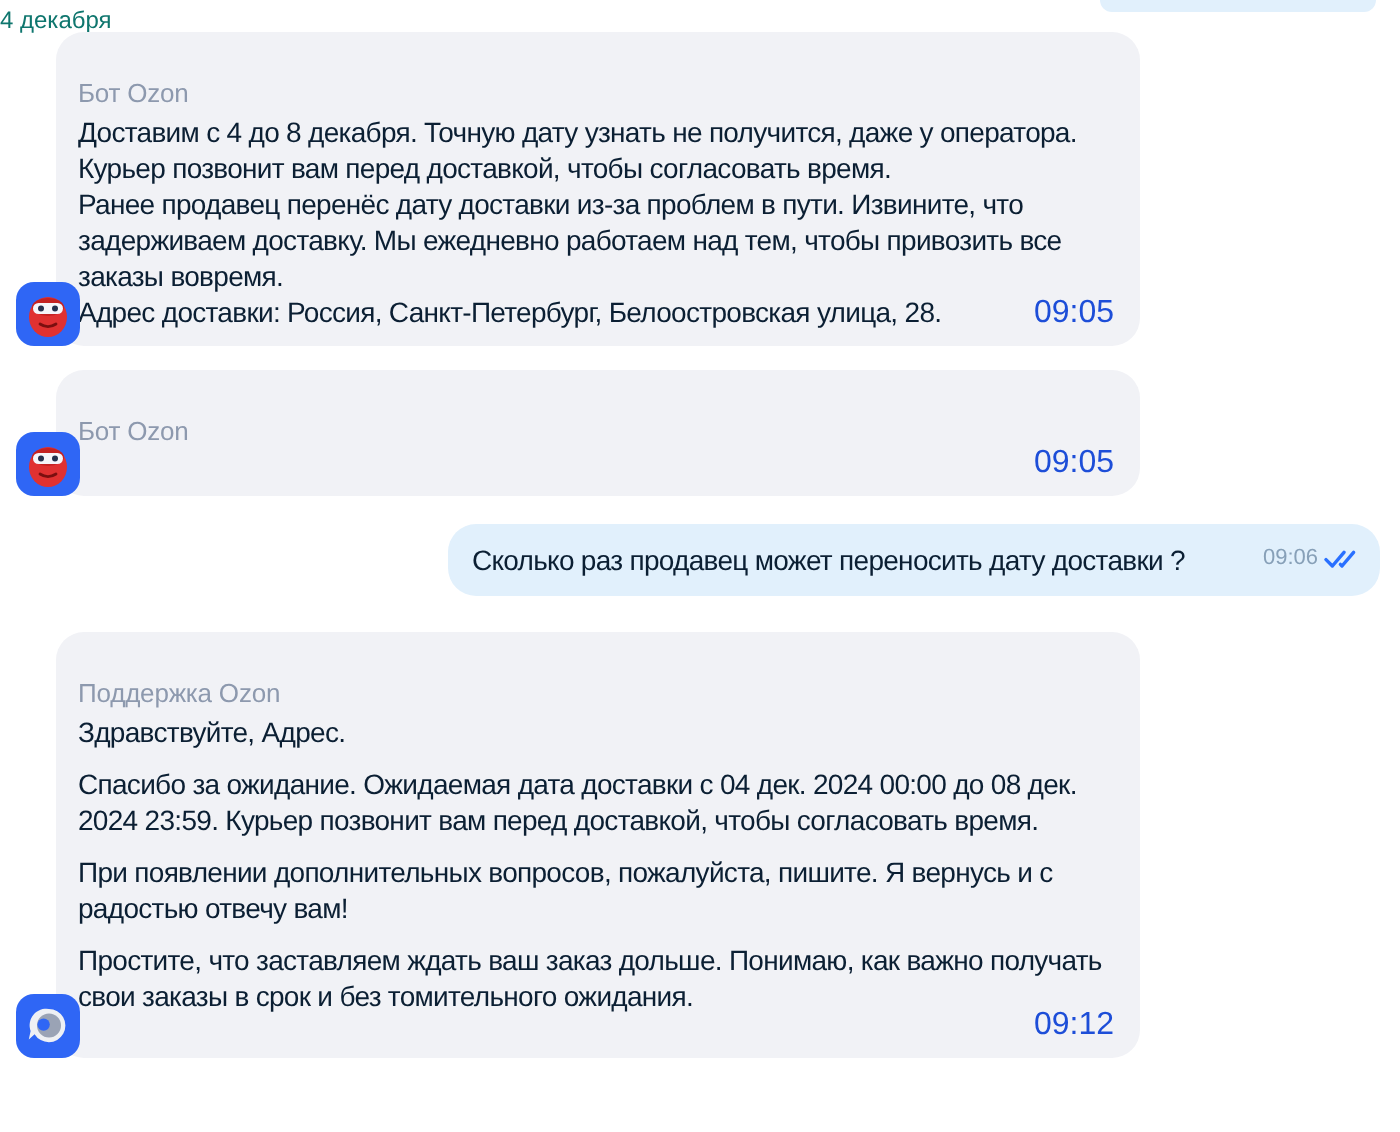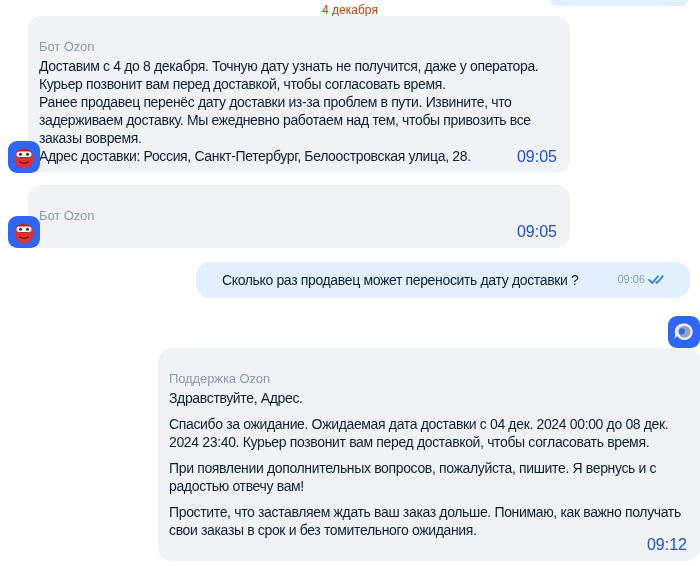--- a/index.html
+++ b/index.html
@@ -5,47 +5,47 @@
   html,body{margin:0;padding:0;}
   body{
     width:700px;height:566px;overflow:hidden;background:#ffffff;
     font-family:"Liberation Sans","DejaVu Sans",sans-serif;
     color:#0b1f33;position:relative;
   }
   .chat{position:relative;width:700px;height:566px;}
   
   .cutoff{position:absolute;top:0;left:550px;width:138px;height:6px;
     background:#e1f0fc;border-radius:0 0 9px 9px;}
-  .date-row{padding-top:3px;text-align:center;font-size:12px;color:#c2410c;height:13px;}
+  .date-row{padding-top:3px;font-size:12px;color:#0f766e;height:13px;}
   .msg-row{display:flex;align-items:flex-end;padding-left:8px;margin-top:0;}
   .avatar{width:32px;height:32px;flex:0 0 32px;position:relative;z-index:2;}
   .avatar svg{display:block;}
   .bubble{
     position:relative;z-index:1;background:#f1f2f6;border-radius:14px;
     margin-left:-12px;width:542px;box-sizing:border-box;
     padding:23px 11px 8px 11px;
   }
   .bubble.pad-time{padding-bottom:22px;}
   .sender{font-size:13px;line-height:16px;color:#8d99ae;margin-bottom:2px;letter-spacing:-0.1px;}
   .text{font-size:14px;line-height:18px;letter-spacing:-0.35px;}
   .text p{margin:0;}
   .text p + p.gap{margin-top:8px;}
   .time{position:absolute;right:13px;bottom:7px;font-size:16px;color:#1d4ed8;letter-spacing:0;}
   a.order-link{color:#1b6df3;text-decoration:none;}
   
   .msg-row.user{justify-content:flex-end;padding-right:10px;margin-top:14px;}
   .bubble-user{
-    background:#e1f0fc;border-radius:14px;padding:8px 26px;box-sizing:border-box;
+    background:#e1f0fc;border-radius:14px;padding:8px 12px;box-sizing:border-box;
     font-size:14px;line-height:19px;letter-spacing:-0.35px;display:flex;align-items:flex-end;
   }
   .user-meta{display:flex;align-items:center;margin-left:7px;margin-bottom:1px;}
   .time-user{font-size:11px;color:#87a0b8;letter-spacing:0;margin-left:32px;}
   .checks{margin-left:3px;display:inline-flex;}
   .m2{margin-top:12px;}
-  .m3{margin-top:18px;flex-direction:column;}
+  .m3{margin-top:18px;}
 </style>
 </head>
 <body>
 
 <div class="chat">
 
   <div class="cutoff"></div>
 
   <div class="date-row">4 декабря</div>
 
@@ -117,21 +117,21 @@
           <path d="M16.5 7.5 a8.3 8.3 0 1 1 -7.2 12.6 l-2.9 2.6 l0.9 -4.2 a8.3 8.3 0 0 1 9.2 -11 z" fill="#eef0f4"></path>
           <circle cx="16.5" cy="15.8" r="6" fill="#9aa3b5"></circle>
           <circle cx="13.8" cy="15.3" r="3.1" fill="#2f66f5"></circle>
         </svg>
       </span>
     </div>
     <div class="bubble pad-time">
       <div class="sender">Поддержка Ozon</div>
       <div class="text">
         <p>Здравствуйте, Адрес.</p>
-        <p class="gap">Спасибо за ожидание. Ожидаемая дата доставки с 04 дек. 2024 00:00 до 08 дек. 2024 23:40. Курьер позвонит вам перед доставкой, чтобы согласовать время.</p>
+        <p class="gap">Спасибо за ожидание. Ожидаемая дата доставки с 04 дек. 2024 00:00 до 08 дек. 2024 23:59. Курьер позвонит вам перед доставкой, чтобы согласовать время.</p>
         <p class="gap">При появлении дополнительных вопросов, пожалуйста, пишите. Я вернусь и с радостью отвечу вам!</p>
         <p class="gap">Простите, что заставляем ждать ваш заказ дольше. Понимаю, как важно получать свои заказы в срок и без томительного ожидания.</p>
       </div>
       <span class="time">09:12</span>
     </div>
   </div>
 
 </div>
 
 </body></html>

